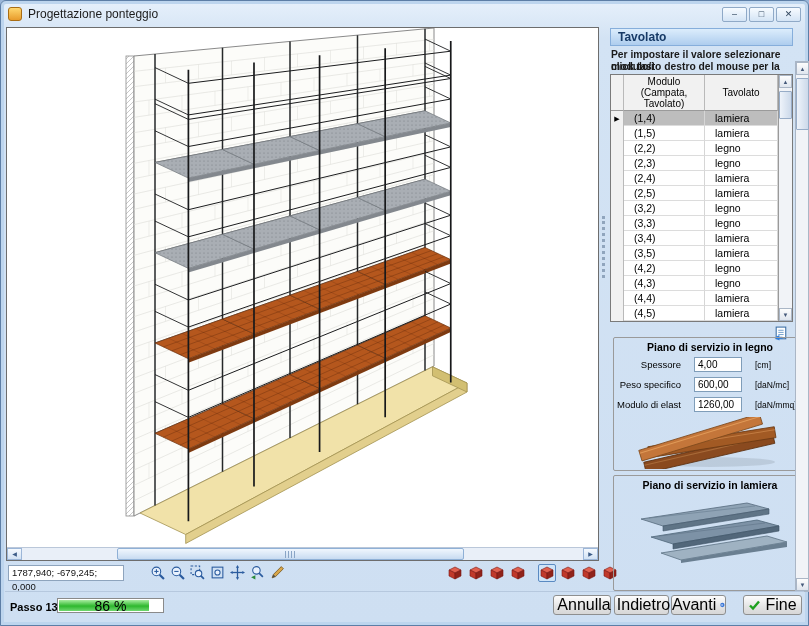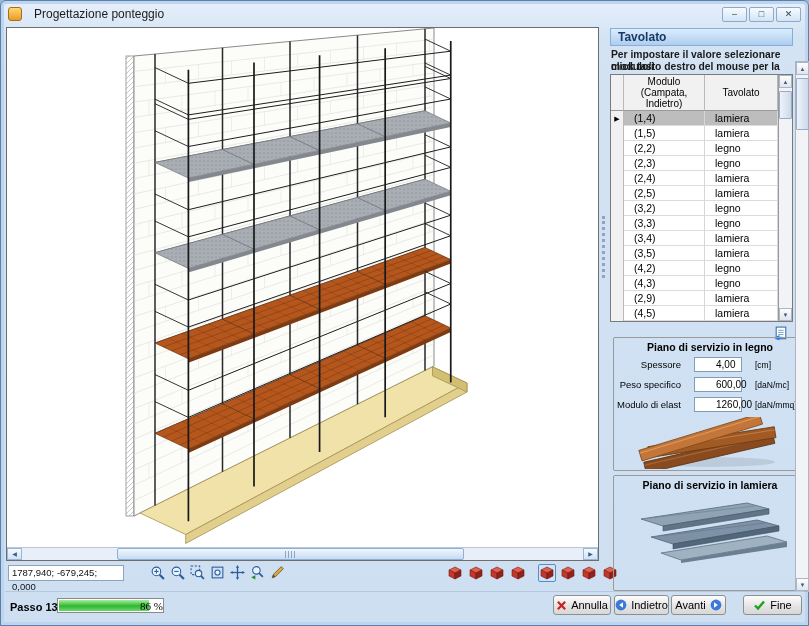--- a/index.html
+++ b/index.html
@@ -3,21 +3,21 @@
 <meta charset="utf-8">
 <style>
   * { margin:0; padding:0; box-sizing:border-box; }
   html,body { width:809px; height:626px; overflow:hidden; }
   body { font-family:"Liberation Sans", sans-serif; background:#9ab6d9; }
 
   .window { position:absolute; inset:0; background:linear-gradient(#e6f0fb 0%, #d3e3f4 6%, #cedff2 100%);
             border:1px solid #5d7ea6; border-radius:6px 6px 0 0; box-shadow:inset 0 0 0 3px #bdd5ee; }
 
   
-  .titlebar { position:absolute; left:4px; top:3px; right:4px; height:20px; display:flex; align-items:center; gap:12px; padding:9px 3px; }
+  .titlebar { position:absolute; left:4px; top:3px; right:4px; height:20px; display:flex; align-items:center; gap:6px; padding:9px 3px; }
   .appicon { width:14px; height:14px; border-radius:3px; background:linear-gradient(#ffd76e,#e89b2b); border:1px solid #a96d14; }
   .wtitle { font-size:12px; color:#1c1c1c; }
   .winbtns { margin-left:auto; display:flex; gap:2px; }
   .winbtn { width:25px; height:15px; border:1px solid #8fa9c7; border-radius:2px;
             background:linear-gradient(#f7fbff,#d4e4f5); font-size:9px; line-height:12px; text-align:center; color:#30465e; cursor:default; }
 
   
   .viewport { position:absolute; left:5px; top:26px; width:593px; height:534px; background:#fff; border:1px solid #6d6d6d; }
   .canvas { position:absolute; left:0; top:0; right:0; bottom:13px; overflow:hidden; }
   #scene { width:100%; height:100%; display:block; }
@@ -62,35 +62,35 @@
   .varrow { position:absolute; left:0; width:13px; height:13px; background:linear-gradient(#fdfdfd,#dfe5ee); border:1px solid #aab6c6;
             font-size:6px; line-height:12px; text-align:center; color:#45597a; }
   .vthumb { position:absolute; left:0; width:13px; background:linear-gradient(90deg,#eef3fa,#ccd9ea); border:1px solid #97acc7; border-radius:1px; }
 
   .copybtn { position:absolute; left:770px; top:324px; width:20px; height:17px; display:flex; align-items:center; justify-content:center; }
 
   .gbox { position:absolute; left:612px; width:194px; border:1px solid #9a9a9a; border-radius:2px; background:transparent; }
   .gtitle { font-size:10.5px; font-weight:bold; text-align:center; padding:3px 0 4px 0; color:#000; }
   .frow { display:flex; align-items:center; gap:13px; padding:0 3px; margin-bottom:5px; }
   .flabel { flex:1; min-width:0; overflow:hidden; text-align:right; font-size:9.5px; white-space:nowrap; color:#000; }
-  .finput { width:48px; height:15px; background:#fff; border:1px solid #7f9db9; font-size:10px; line-height:13px; padding-left:21px; color:#000; }
+  .finput { width:48px; height:15px; background:#fff; border:1px solid #7f9db9; font-size:10px; line-height:13px; padding-left:3px; color:#000; }
   .funit { width:48px; font-size:8.5px; white-space:nowrap; color:#000; }
   .gimg { display:block; margin:2px auto 4px auto; }
 
   .pscroll { position:absolute; left:794px; top:60px; width:14px; height:531px; background:#f1f3f7; border:1px solid #aab6c6; }
 
   
   .footer { position:absolute; left:4px; right:4px; bottom:0; height:34px; border-top:1px solid #b6c8de; }
   .step { position:absolute; left:5px; top:9px; font-size:11px; font-weight:bold; color:#000; }
   .pbar { position:absolute; left:52px; top:6px; width:107px; height:15px; border:1px solid #8a8a8a; background:#fff; }
   .pfill { position:absolute; left:1px; top:1px; bottom:1px; background:linear-gradient(#a8eda0,#2eb82e 55%,#6fd76f); }
-  .ptext { position:absolute; inset:0; text-align:right; font-size:11px; line-height:14px; color:#000;font-family:Liberation Serif, serif; }
+  .ptext { position:absolute; inset:0; text-align:center; font-size:14px; line-height:14px; color:#000; }
   .btn { position:absolute; top:3px; height:20px; border:1px solid #8e8f8f; border-radius:3px;
          background:linear-gradient(#fdfdfd,#e3e3e3 60%,#d7d7d7); display:flex; align-items:center; justify-content:center;
-         gap:4px; font-size:11px; color:#000; }
+         gap:4px; font-size:16px; color:#000; }
 </style>
 </head>
 <body>
 
 <div class="window">
 
   <div class="titlebar">
     <div class="appicon"></div>
     <div class="wtitle">Progettazione ponteggio</div>
     <div class="winbtns">
@@ -544,21 +544,21 @@
 
   <div class="phead">Tavolato</div>
   <div class="instr" style="top:48px">Per impostare il valore selezionare modulo/i</div>
   <div class="instr" style="top:60px">click tasto destro del mouse per la scelta</div>
 
   <div class="tav-table">
     <div class="thead">
       <div class="tmark th"></div>
       <div class="tc1 th pre">Modulo
 (Campata,
-Indietro)</div>
+Tavolato)</div>
       <div class="tc2 th">Tavolato</div>
     </div>
     <div id="tav-body">
         <div class="trow sel">
           <div class="tmark">▶</div>
           <div class="tc1">(1,4)</div>
           <div class="tc2">lamiera</div>
         </div>
         <div class="trow">
           <div class="tmark"></div>
@@ -610,21 +610,21 @@
           <div class="tc1">(4,2)</div>
           <div class="tc2">legno</div>
         </div>
         <div class="trow">
           <div class="tmark"></div>
           <div class="tc1">(4,3)</div>
           <div class="tc2">legno</div>
         </div>
         <div class="trow">
           <div class="tmark"></div>
-          <div class="tc1">(2,9)</div>
+          <div class="tc1">(4,4)</div>
           <div class="tc2">lamiera</div>
         </div>
         <div class="trow">
           <div class="tmark"></div>
           <div class="tc1">(4,5)</div>
           <div class="tc2">lamiera</div>
         </div>
       </div>
     <div class="tscroll">
       <div class="varrow" style="top:0">▲</div>

